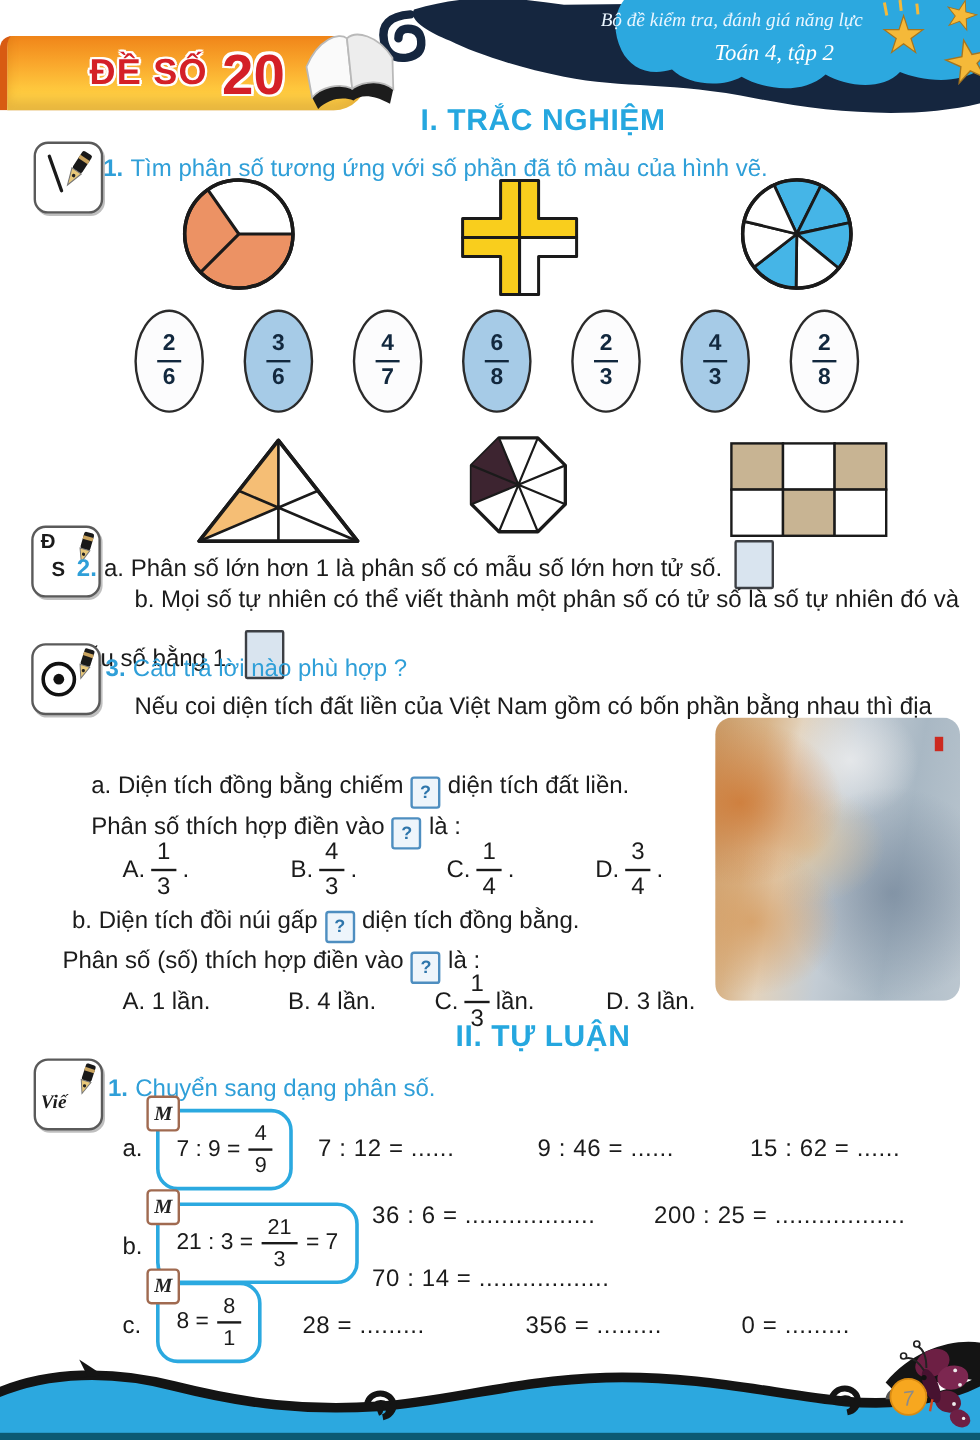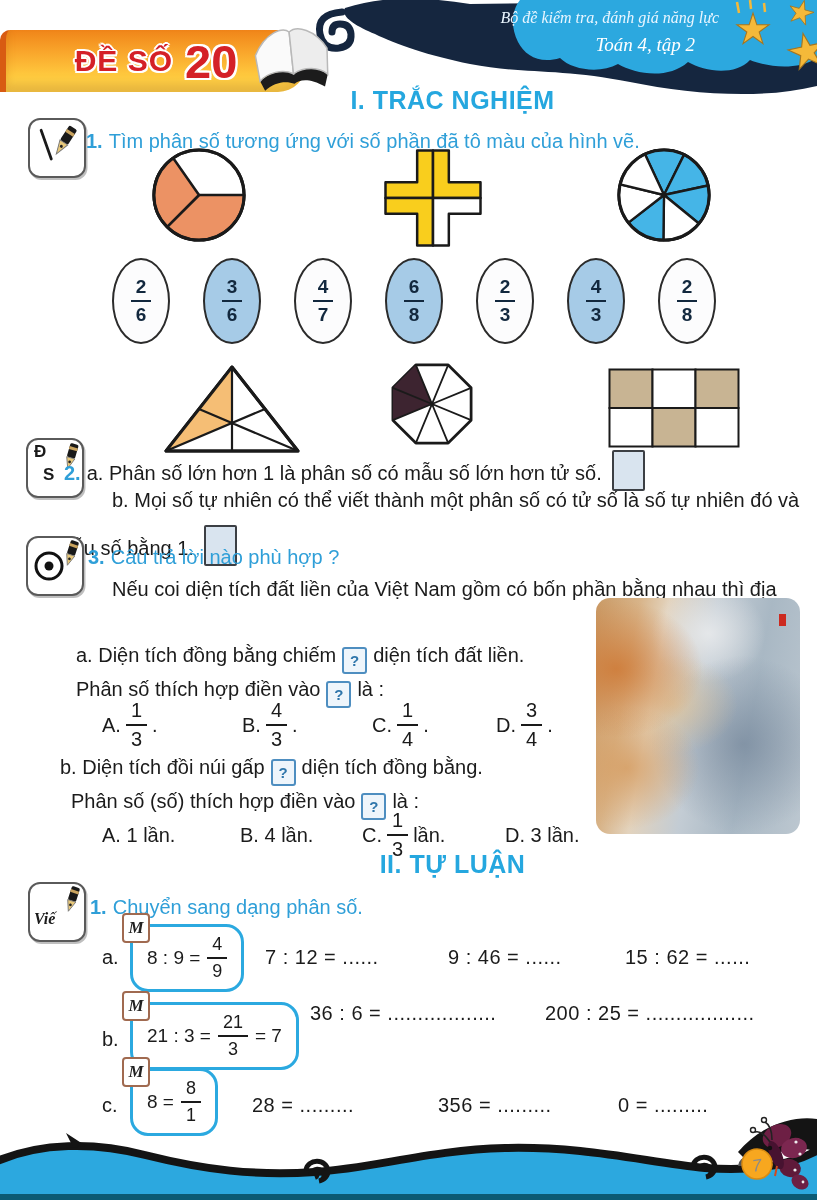--- a/index.html
+++ b/index.html
@@ -276,21 +276,21 @@
     <span class="frac">
         <span class="fn">3</span>
         <span class="fd">4</span>
       </span>
     <span>.</span>
   </div>
 
   <div class="abs" style="left:60px;top:756px">
     <span>b. Diện tích đồi núi gấp</span><span class="qbox">?</span><span>diện tích đồng bằng.</span>
   </div>
-  <div class="abs" style="left:71px;top:790px">
+  <div class="abs" style="left:52px;top:790px">
     <span>Phân số (số) thích hợp điền vào</span><span class="qbox">?</span><span>là :</span>
   </div>
 
   <div class="opt" style="left:102px;top:824px">A. 1 lần.</div>
   <div class="opt" style="left:240px;top:824px">B. 4 lần.</div>
   <div class="opt" style="left:362px;top:810px">
     <span>C.</span>
     <span class="frac">
         <span class="fn">1</span>
         <span class="fd">3</span>
@@ -310,21 +310,21 @@
         <circle cx="13" cy="23" r="1.6" fill="#222"></circle>
     </svg>
   </div>
   <div class="abs" style="left:90px;top:896px">
     <span class="qnum">1.</span><span class="blue">Chuyển sang dạng phân số.</span>
   </div>
 
   <div class="abs" style="left:102px;top:946px">a.</div>
   <div class="exbox" style="left:130px;top:924px">
     <span class="mtag">M</span>
-    <span>8 : 9 =</span>
+    <span>7 : 9 =</span>
     <span class="frac">
         <span class="fn">4</span>
         <span class="fd">9</span>
       </span>
   </div>
   <div class="abs blank" style="left:265px;top:946px">7 : 12 = ......</div>
   <div class="abs blank" style="left:448px;top:946px">9 : 46 = ......</div>
   <div class="abs blank" style="left:625px;top:946px">15 : 62 = ......</div>
 
   <div class="abs" style="left:102px;top:1028px">b.</div>
@@ -332,20 +332,21 @@
     <span class="mtag">M</span>
     <span>21 : 3 =</span>
     <span class="frac">
         <span class="fn">21</span>
         <span class="fd">3</span>
       </span>
     <span>= 7</span>
   </div>
   <div class="abs blank" style="left:310px;top:1002px">36 : 6 = ..................</div>
   <div class="abs blank" style="left:545px;top:1002px">200 : 25 = ..................</div>
+  <div class="abs blank" style="left:310px;top:1055px">70 : 14 = ..................</div>
 
   <div class="abs" style="left:102px;top:1094px">c.</div>
   <div class="exbox" style="left:130px;top:1068px">
     <span class="mtag">M</span>
     <span>8 =</span>
     <span class="frac">
         <span class="fn">8</span>
         <span class="fd">1</span>
       </span>
   </div>

